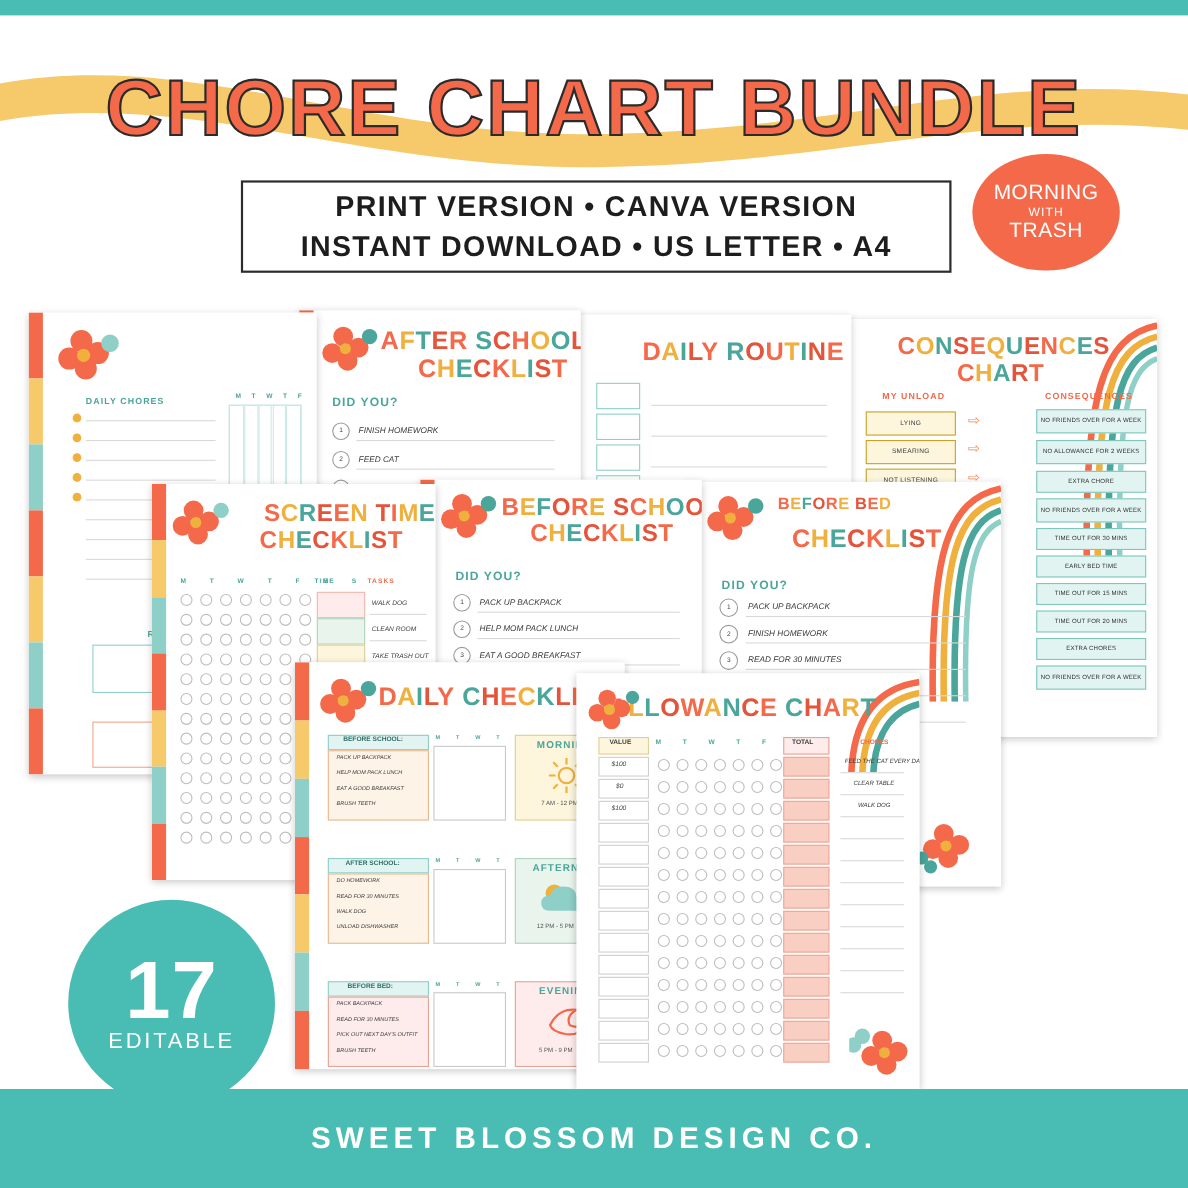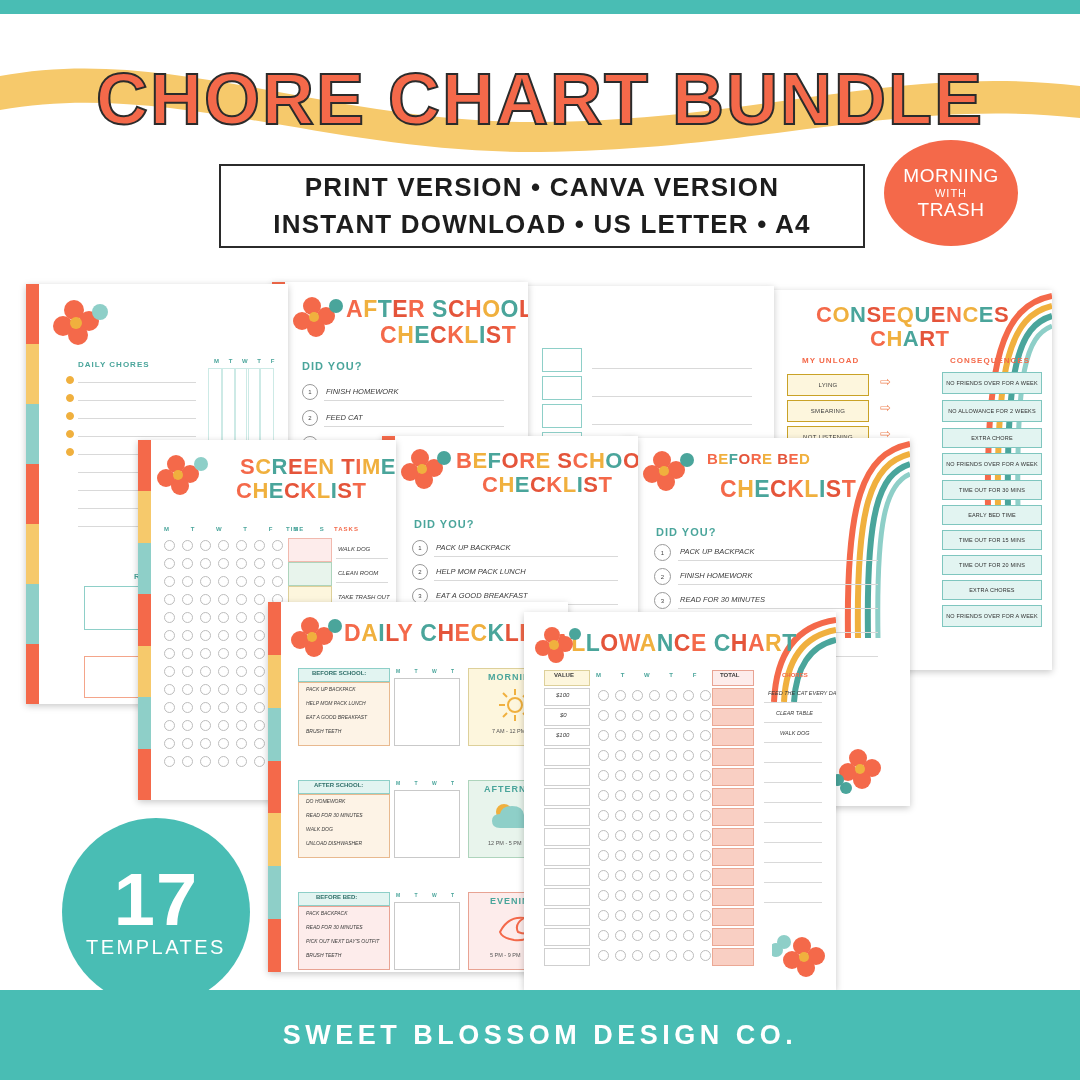--- a/index.html
+++ b/index.html
@@ -160,20 +160,23 @@
 <div class="sheet" style="left:512px;top:286px;width:262px;height:310px;">
   <div class="stripe">
     <i style="background:#f4694a"></i>
       <i style="background:#f6c96b"></i>
       <i style="background:#8ecfc8"></i>
     <i style="background:#f4694a"></i>
       <i style="background:#f6c96b"></i>
       <i style="background:#8ecfc8"></i>
       <i style="background:#f4694a"></i>
   </div>
+  <h4 class="hdr-multi" style="left:72px;top:20px;font-size:23px;">
+    <span>D</span><span>A</span><span>I</span><span>L</span><span>Y</span><span>&nbsp;</span><span>R</span><span>O</span><span>U</span><span>T</span><span>I</span><span>N</span><span>E</span>
+  </h4>
   <div class="flower" style="left:22px;top:274px;">
     <svg width="52" height="48" viewBox="0 0 52 48">
       <g fill="#f4694a">
           <circle cx="18" cy="10" r="8"></circle>
           <circle cx="30" cy="18" r="8"></circle>
           <circle cx="22" cy="30" r="8"></circle>
           <circle cx="9" cy="24" r="8"></circle>
         </g>
       <circle cx="20" cy="20" r="5" fill="#f0b03e"></circle>
     </svg>
@@ -801,18 +804,18 @@
           <circle cx="34" cy="38" r="9"></circle>
           <circle cx="20" cy="30" r="9"></circle>
         </g>
       <circle cx="32" cy="27" r="5" fill="#f0b03e"></circle>
     </svg>
   </div>
 </div>
 
 <div class="circle17">
   <div class="n">17</div>
-  <div class="t">TEMPLATES</div>
+  <div class="t">EDITABLE</div>
 </div>
 
 <div class="bar-bottom">
   <div class="brand">SWEET BLOSSOM DESIGN CO.</div>
 </div>
 
 </body></html>

